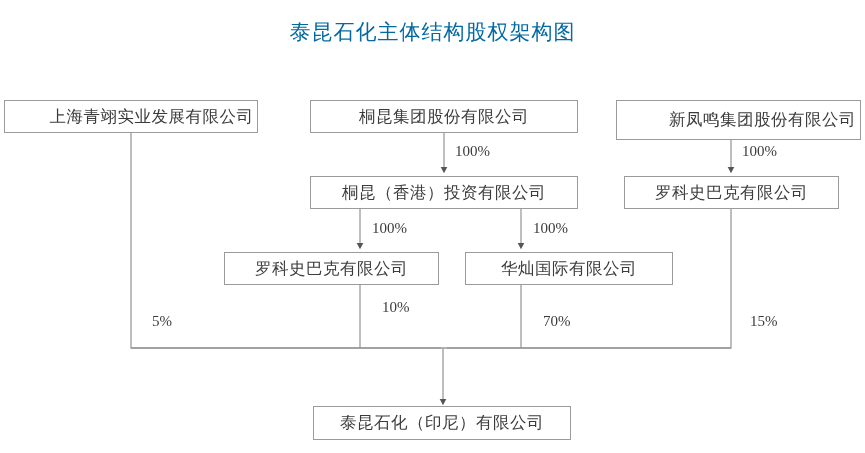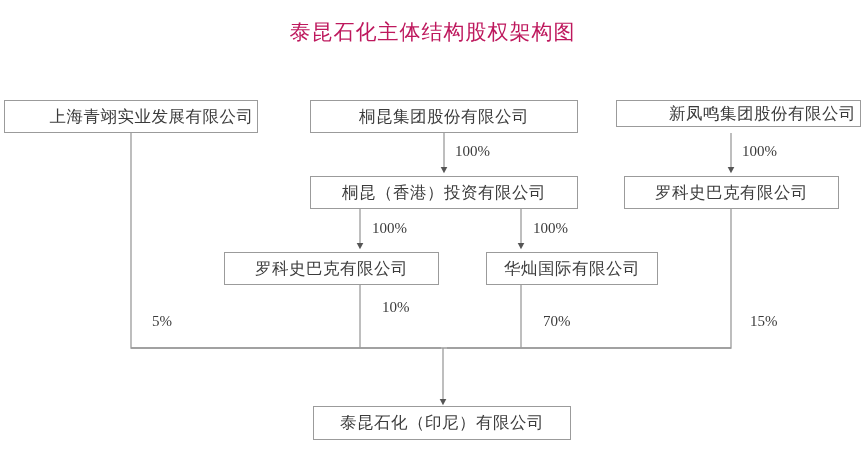--- a/index.html
+++ b/index.html
@@ -21,21 +21,21 @@
     height: 453px;
   }
   .title {
     position: absolute;
     left: 0;
     top: 18px;
     width: 865px;
     text-align: center;
     font-size: 21px;
     letter-spacing: 1px;
-    color: #be185d;
+    color: #0369a1;
     font-family: "Liberation Serif", "DejaVu Serif", serif;
   }
   svg.wires {
     position: absolute;
     left: 0;
     top: 0;
     width: 865px;
     height: 453px;
     overflow: visible;
   }
@@ -97,35 +97,35 @@
       <line x1="443" y1="348" x2="443" y2="402" marker-end="url(#arrowhead)"></line>
     </g>
   </svg>
 
   <div class="node" style="left:4px; top:100px; width:254px; height:33px;padding-left:41px;">
     <span>上海青翊实业发展有限公司</span>
   </div>
   <div class="node" style="left:310px; top:100px; width:268px; height:33px;">
     <span>桐昆集团股份有限公司</span>
   </div>
-  <div class="node" style="left:616px; top:100px; width:245px; height:27px;padding-left:48px;">
+  <div class="node" style="left:616px; top:100px; width:245px; height:40px;padding-left:48px;">
     <span>新凤鸣集团股份有限公司</span>
   </div>
 
   <div class="node" style="left:310px; top:176px; width:268px; height:33px;">
     <span>桐昆（香港）投资有限公司</span>
   </div>
   <div class="node" style="left:624px; top:176px; width:215px; height:33px;">
     <span>罗科史巴克有限公司</span>
   </div>
 
   <div class="node" style="left:224px; top:252px; width:215px; height:33px;">
     <span>罗科史巴克有限公司</span>
   </div>
-  <div class="node" style="left:486px; top:252px; width:172px; height:33px;">
+  <div class="node" style="left:465px; top:252px; width:208px; height:33px;">
     <span>华灿国际有限公司</span>
   </div>
 
   <div class="node" style="left:313px; top:406px; width:258px; height:34px;">
     <span>泰昆石化（印尼）有限公司</span>
   </div>
 
   <div class="edge-label" style="left:455px; top:143px;">100%</div>
   <div class="edge-label" style="left:742px; top:143px;">100%</div>
   <div class="edge-label" style="left:372px; top:220px;">100%</div>

